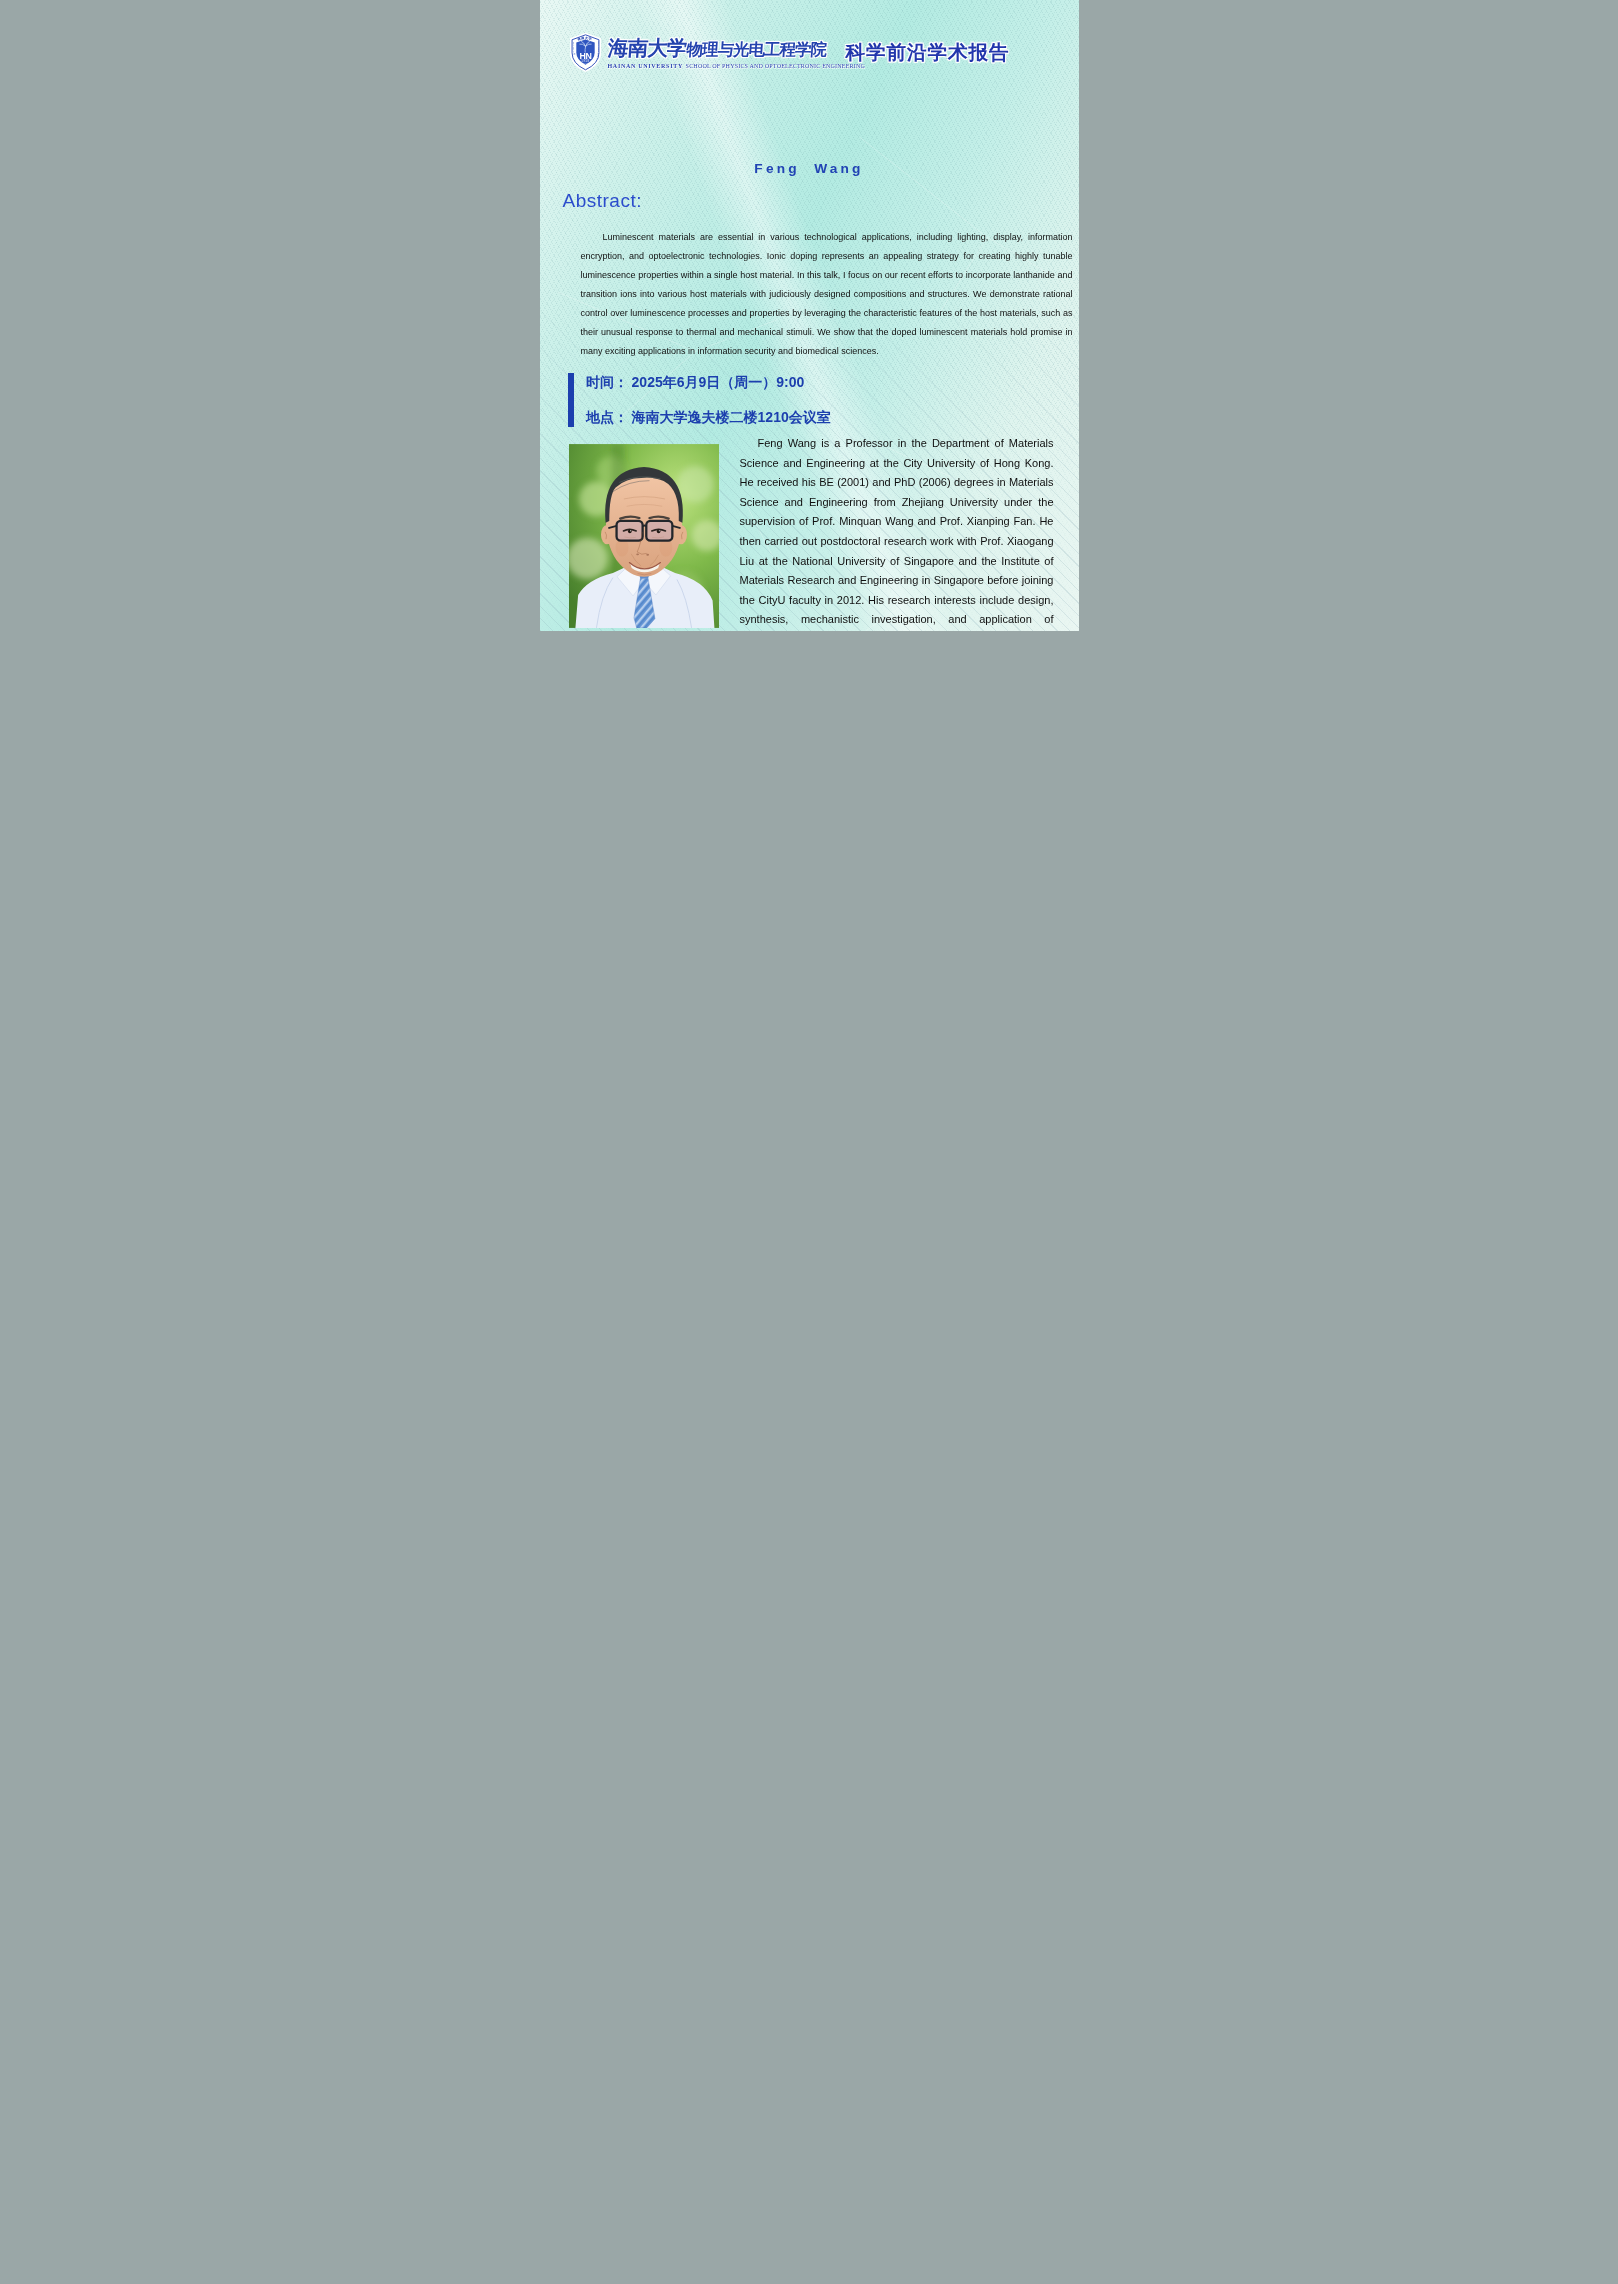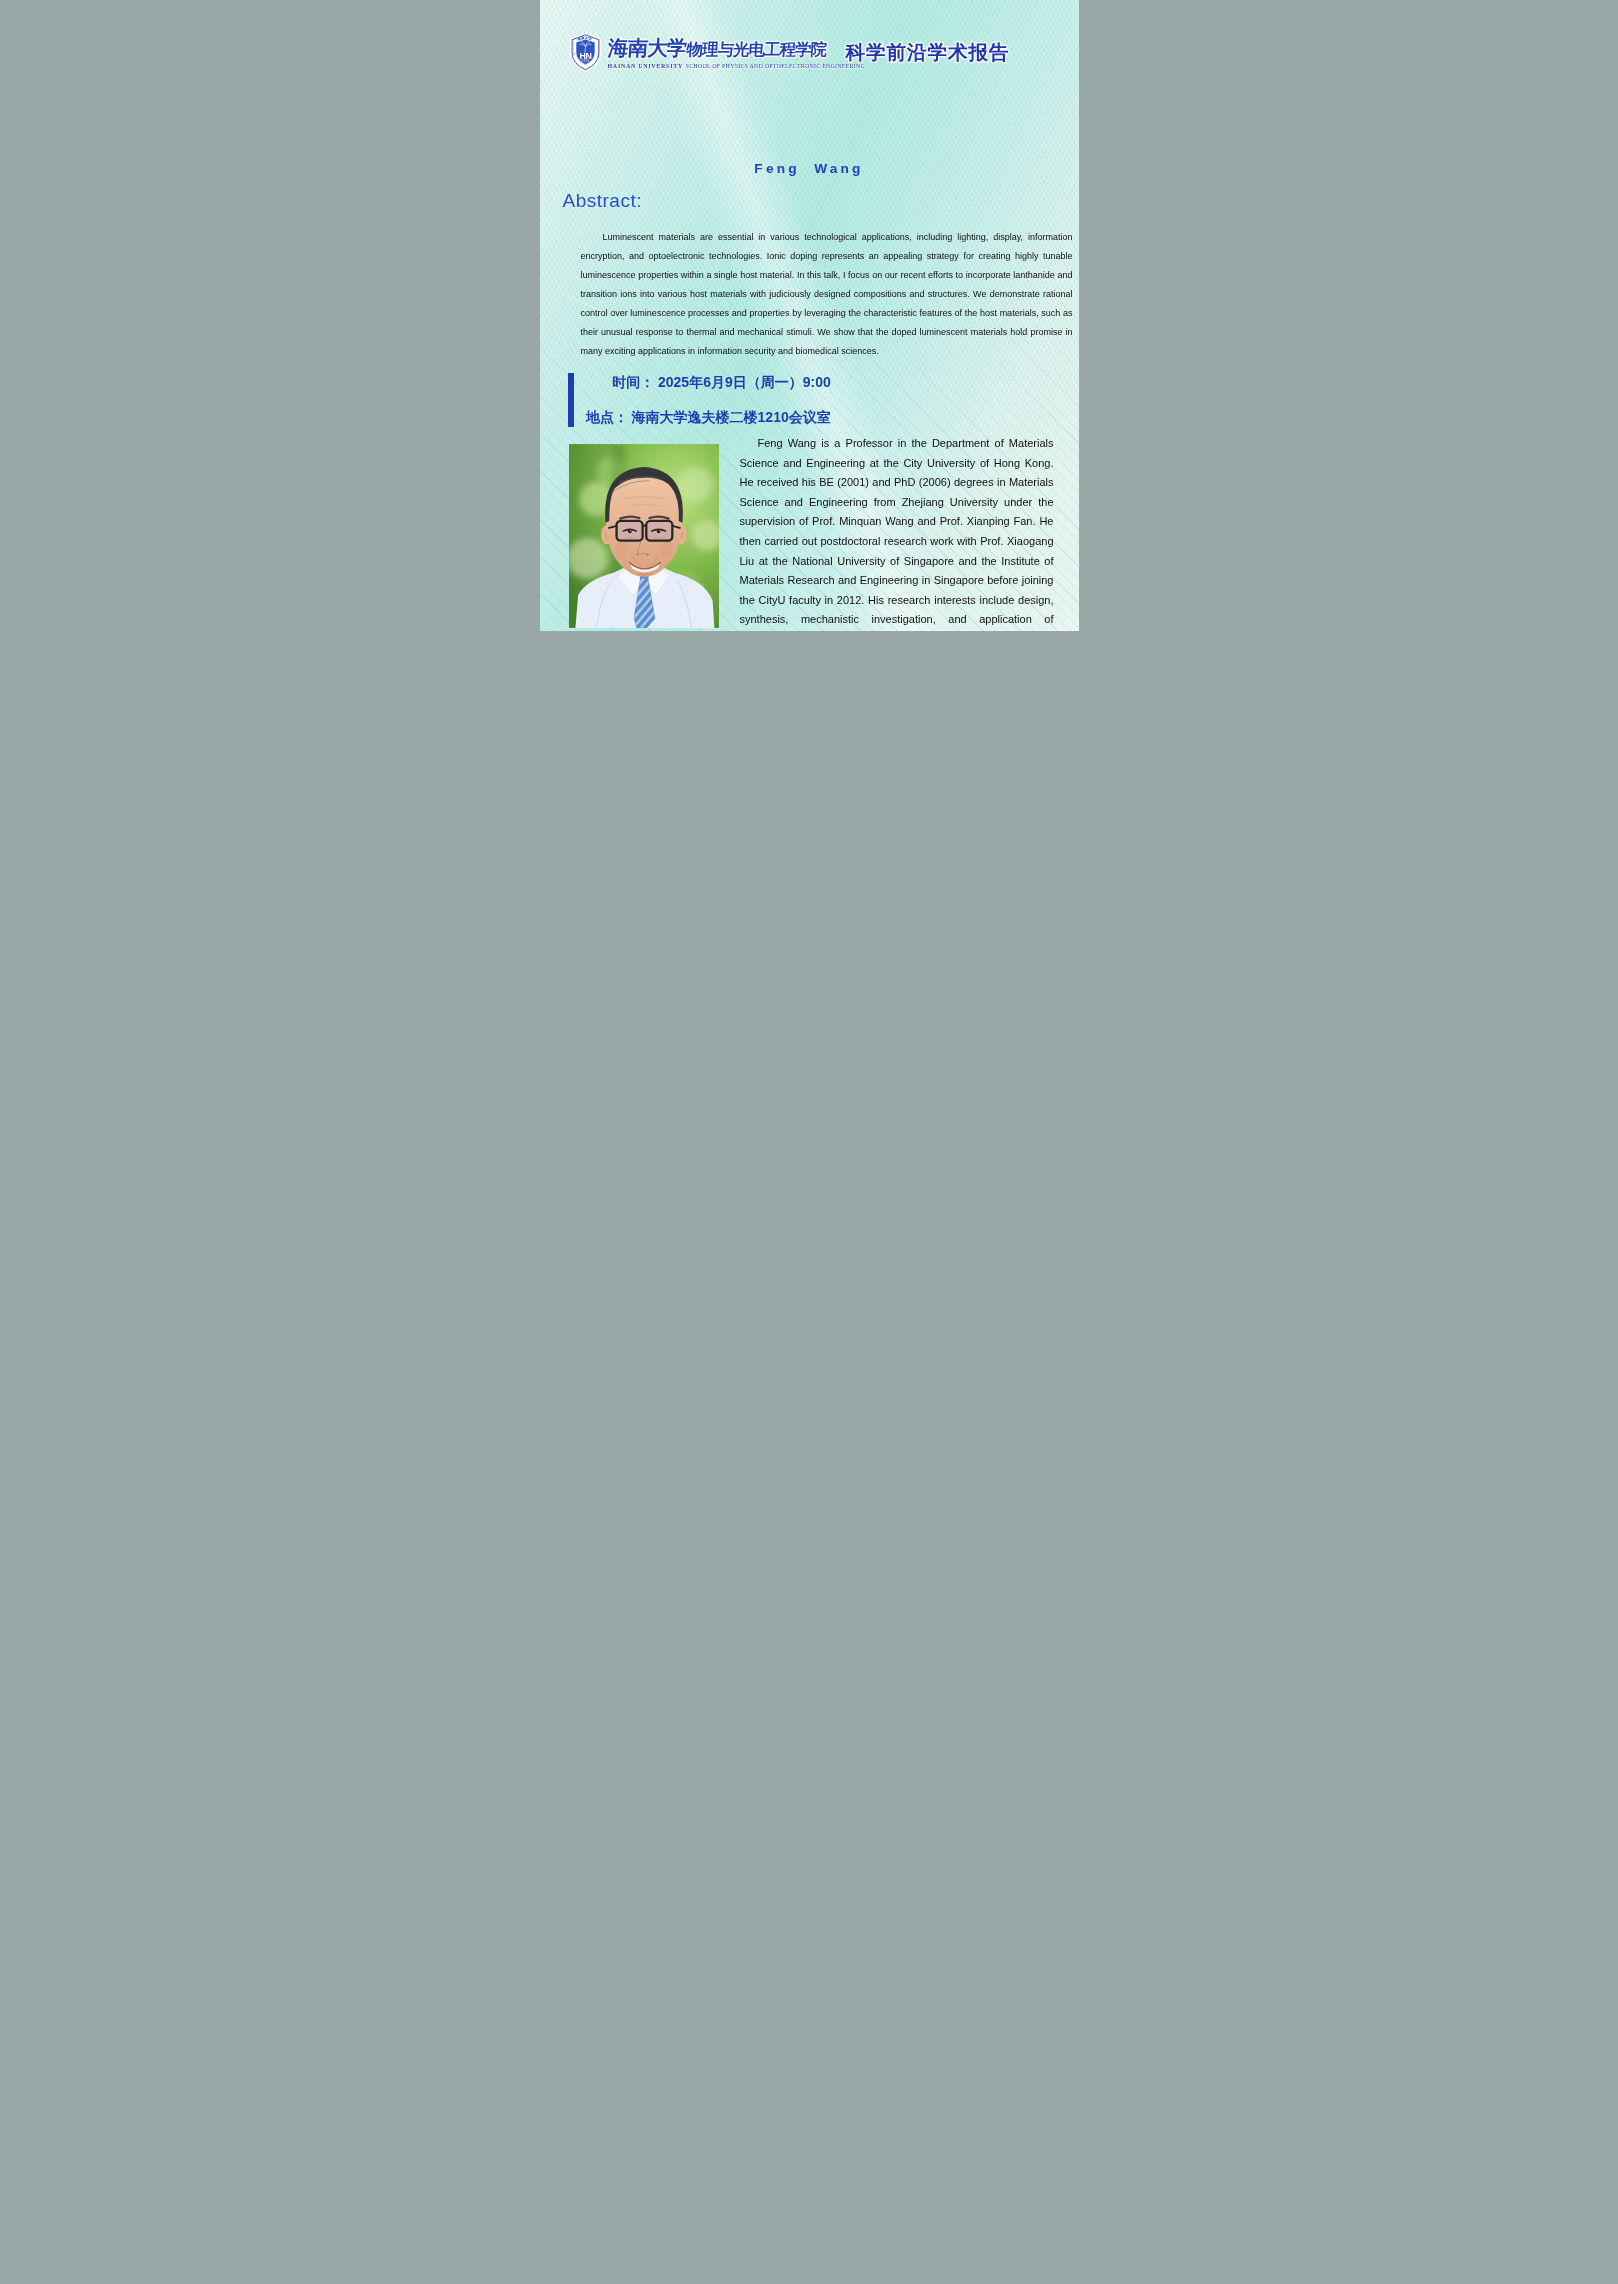--- a/index.html
+++ b/index.html
@@ -75,21 +75,21 @@
   .abstract-body{
     position:absolute;left:24px;top:211px;width:492px;margin:17px;
     font-size:9px;line-height:19px;color:#101010;
     text-align:justify;text-indent:22px;
   }
 
   
   .meta{position:absolute;left:28px;top:373px;display:flex;}
   .meta-bar{width:6.4px;height:54px;background:#1c3fae;flex:none;}
   .meta-lines{margin-left:12px;display:flex;flex-direction:column;justify-content:space-between;padding:0.9px 0;}
-  .meta-line{font-size:14px;font-weight:bold;color:#1c3fae;white-space:nowrap;line-height:17.4px;text-align:right;}
+  .meta-line{font-size:14px;font-weight:bold;color:#1c3fae;white-space:nowrap;line-height:17.4px;}
   .meta-line .lbl{margin-right:3.7px;}
 
   
   .photo{position:absolute;left:29px;top:444px;width:150px;height:184px;}
   .bio{
     position:absolute;left:200px;top:434px;width:314px;margin:0;
     font-size:11px;line-height:19.6px;color:#101010;
     text-align:justify;text-indent:18px;
   }
 

